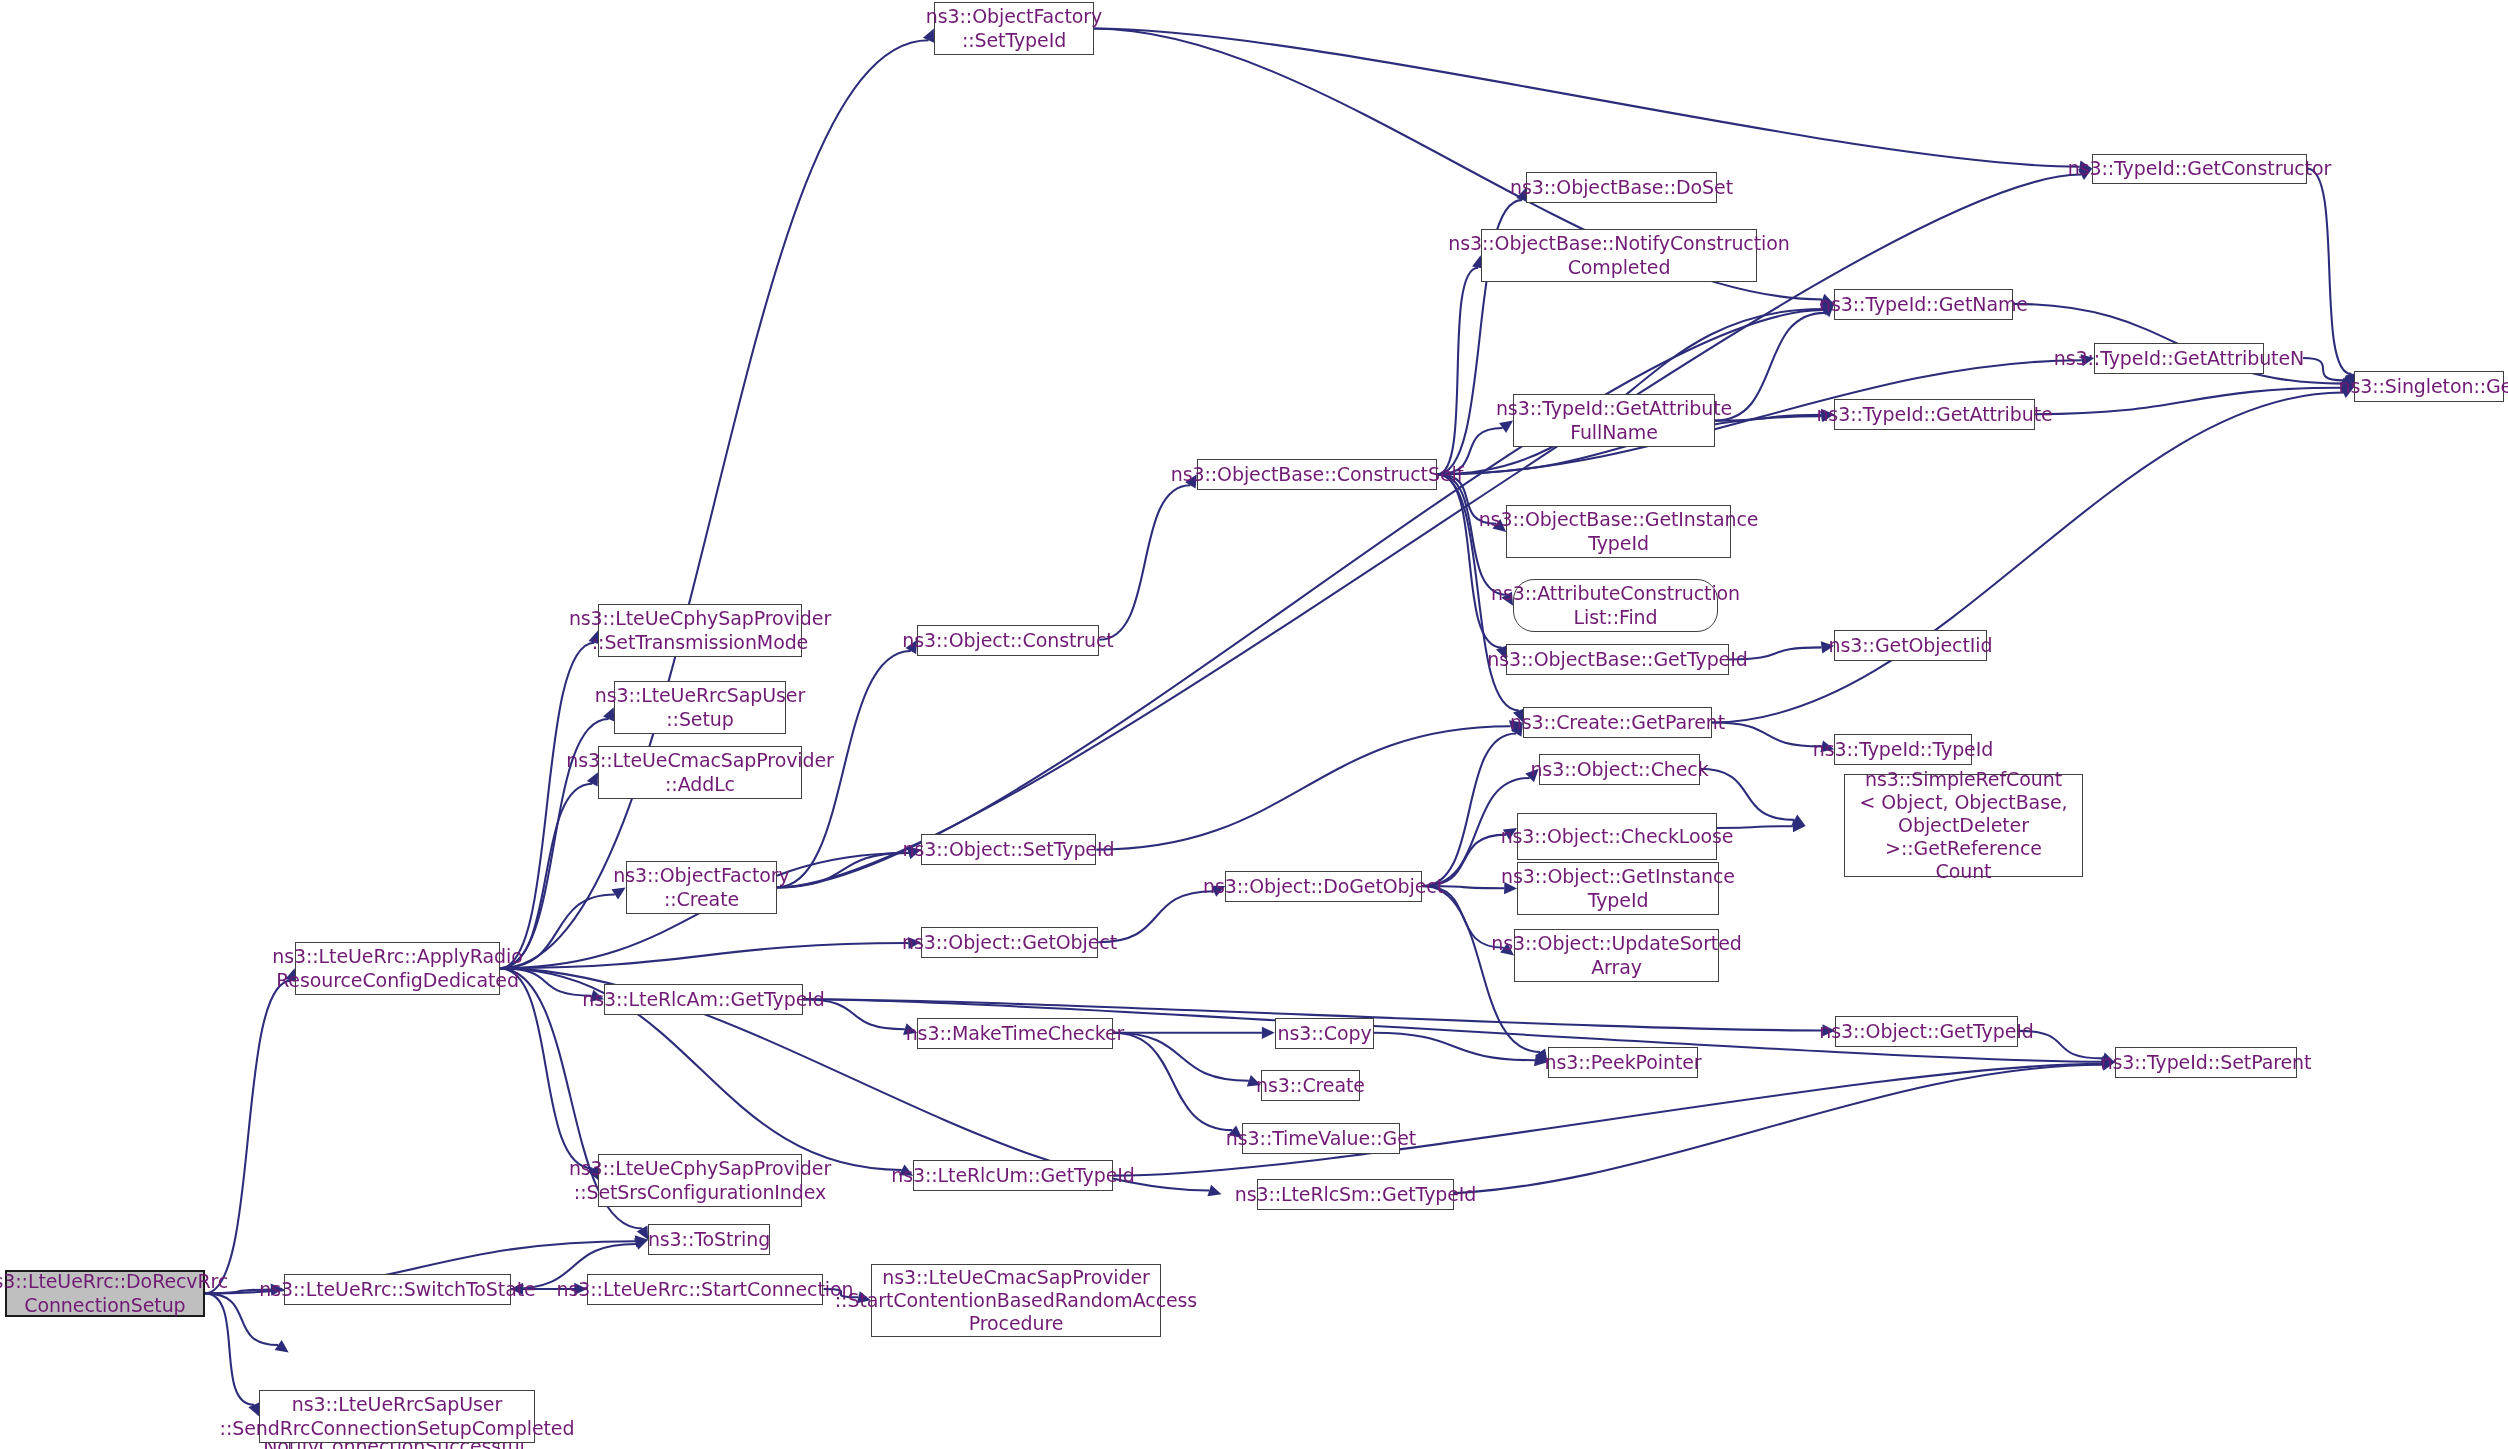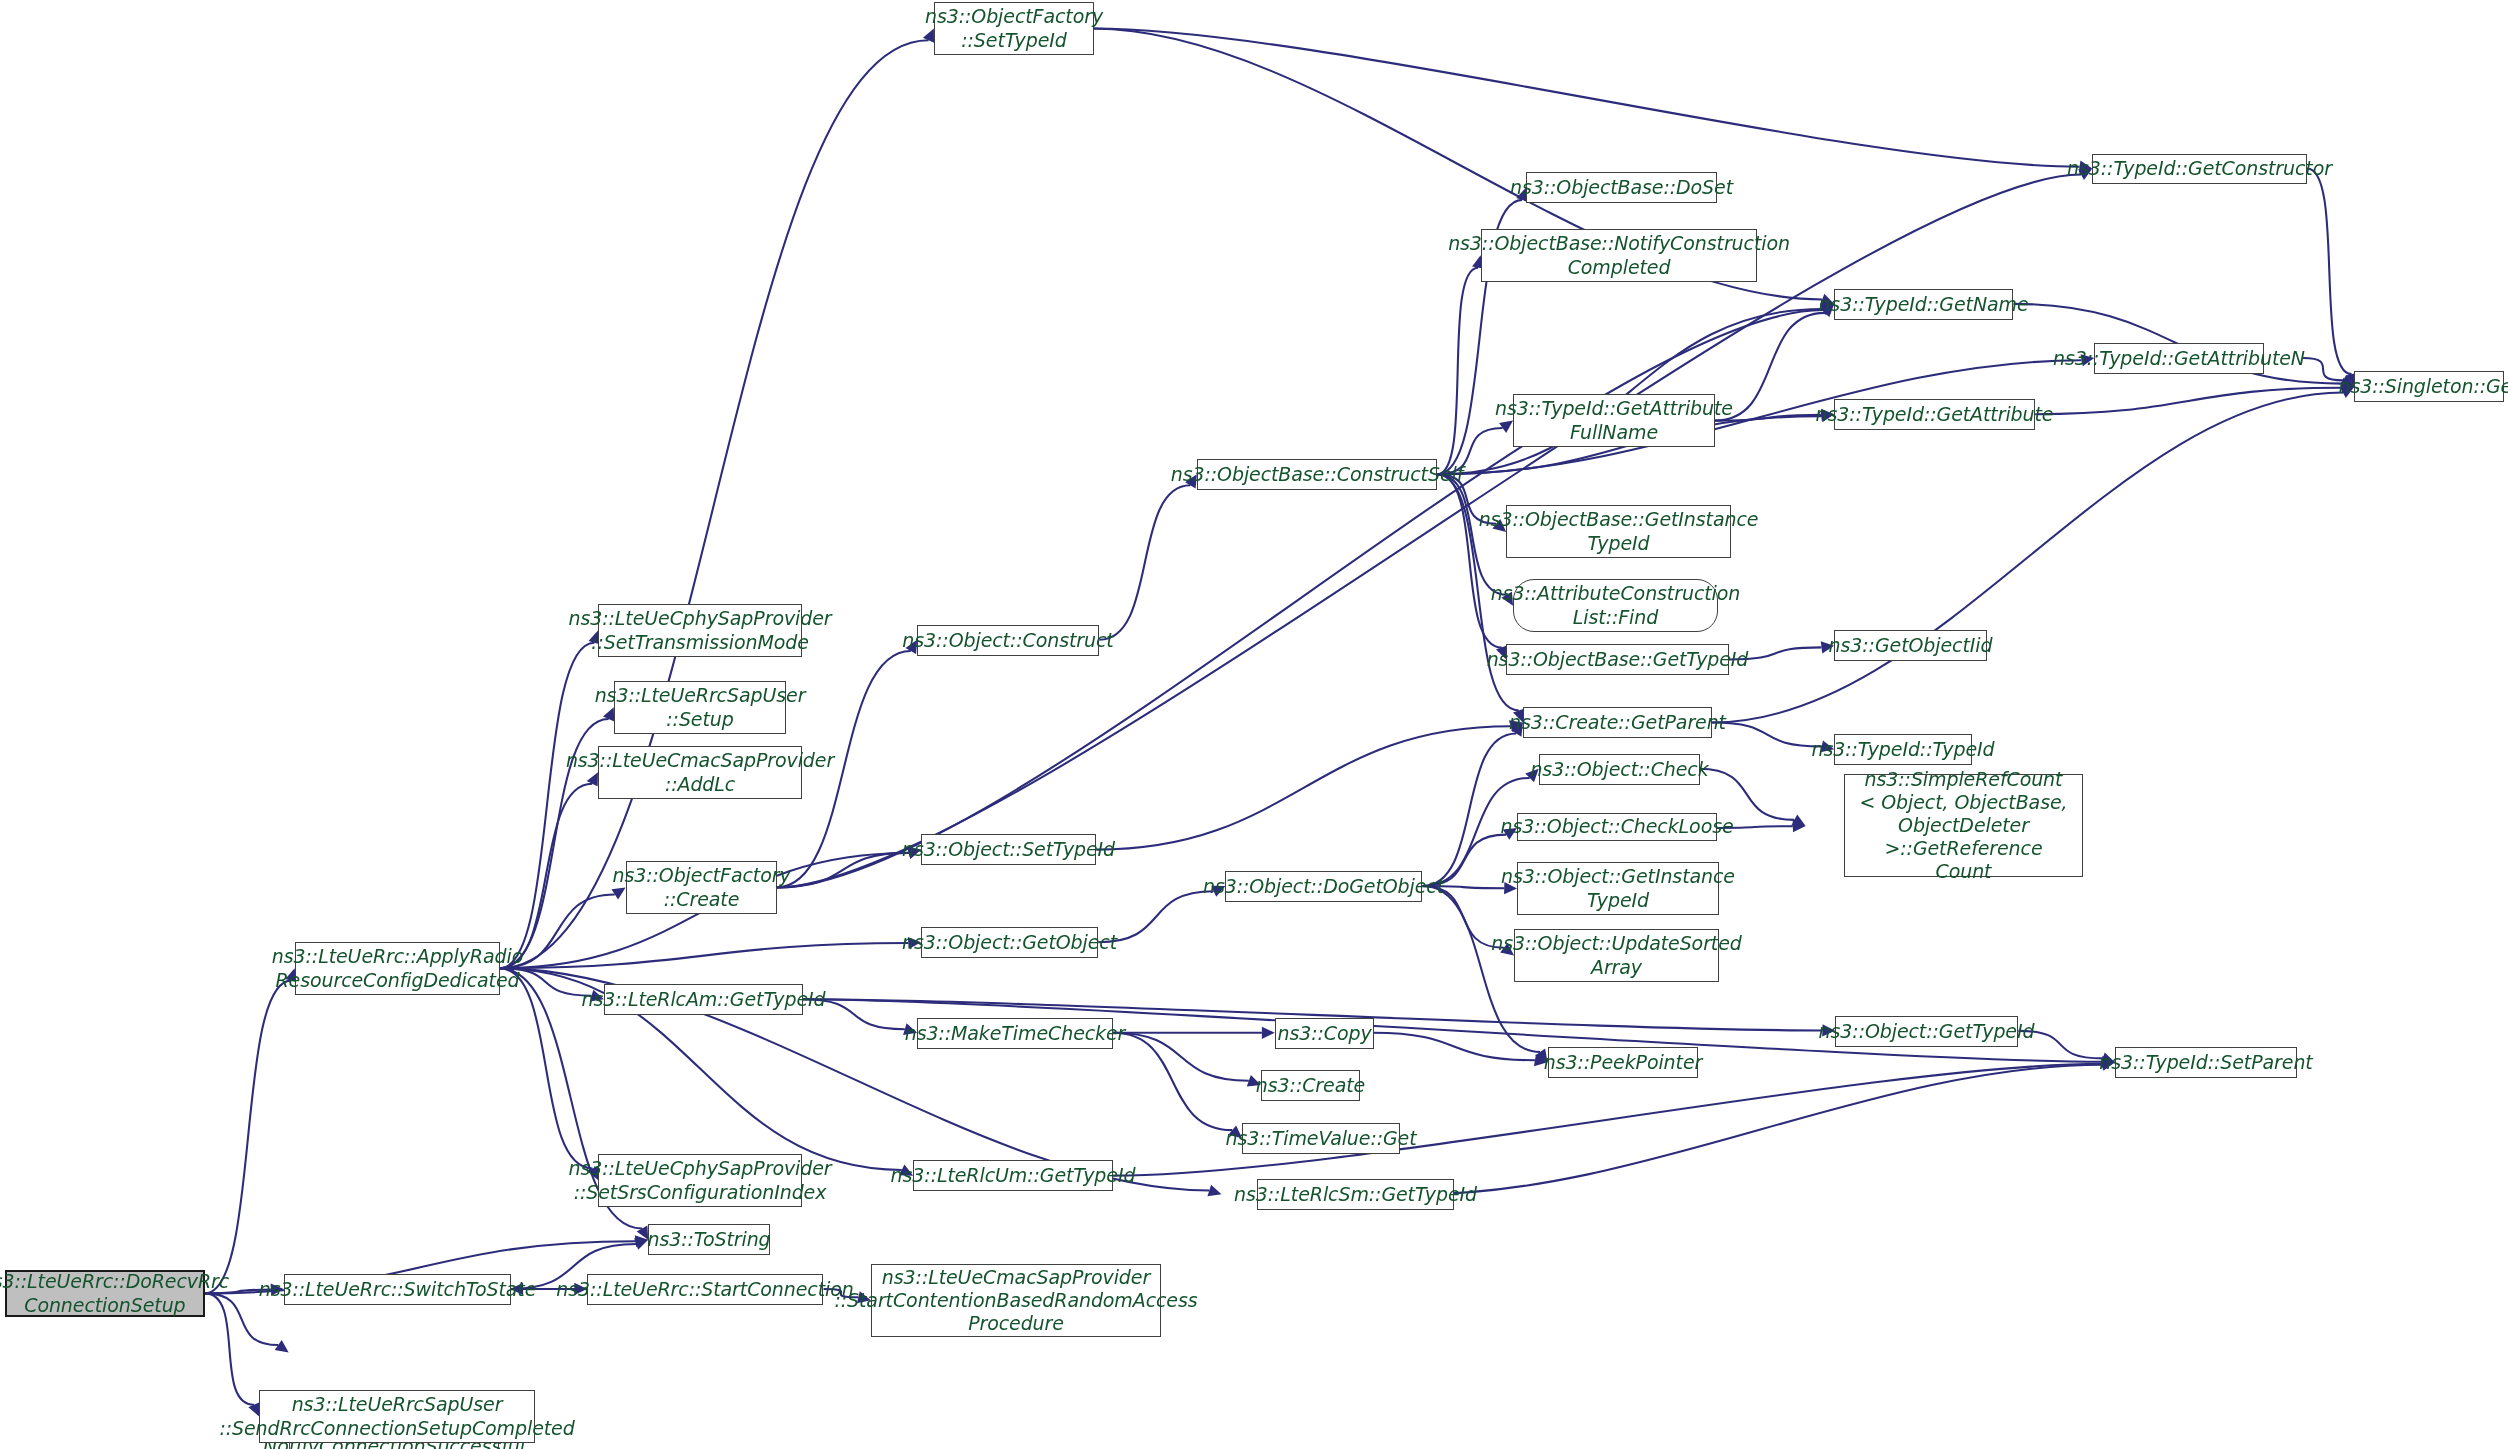--- a/index.html
+++ b/index.html
@@ -1,22 +1,22 @@
 <!DOCTYPE html>
 <html><head>
 <meta charset="utf-8">
 <title>ns3 Call Graph</title>
 <style>
   html,body{margin:0;padding:0;background:#ffffff;}
   #canvas{position:relative;width:2509px;height:1449px;background:#ffffff;
           font-family:"DejaVu Sans","Liberation Sans",sans-serif;overflow:hidden;}
   .node{position:absolute;box-sizing:border-box;border:1.6px solid #404040;
-        background:#ffffff;color:#14532d;display:flex;align-items:center;
+        background:#ffffff;color:#701a75;display:flex;align-items:center;
         justify-content:center;text-align:center;line-height:1.22;
-        font-size:19px;letter-spacing:-0.1px;padding:2px 5.9px;white-space:pre-line;font-style:italic;}
+        font-size:19px;letter-spacing:-0.1px;padding:2px 5.9px;white-space:pre-line;}
   .node.root{background:#bfbfbf;border-color:#1a1a1a;border-width:2px;}
   svg.edges{position:absolute;left:0;top:0;width:2509px;height:1449px;
             pointer-events:none;overflow:visible;}
   svg.edges path{fill:none;stroke:#2c2c7a;stroke-width:2.1px;}
   svg.edges polygon{fill:#2c2c7a;stroke:none;}
 </style>
 </head>
 <body>
 
 <div id="canvas">
@@ -183,21 +183,21 @@
 ::Setup</div>
       <div class="node" style="left: 1523px; top: 707px; width: 189px; height: 30.5px;">ns3::Create::GetParent</div>
       <div class="node" style="left: 1834px; top: 734px; width: 138px; height: 30.5px;">ns3::TypeId::TypeId</div>
       <div class="node" style="left: 598px; top: 746px; width: 204px; height: 53px;">ns3::LteUeCmacSapProvider
 ::AddLc</div>
       <div class="node" style="left: 1539px; top: 754px; width: 161px; height: 30.5px;">ns3::Object::Check</div>
       <div class="node" style="left: 1844px; top: 774px; width: 239px; height: 103px;">ns3::SimpleRefCount
 &lt; Object, ObjectBase,
 ObjectDeleter &gt;::GetReference
 Count</div>
-      <div class="node" style="left: 1517px; top: 813px; width: 200px; height: 28px;">ns3::Object::CheckLoose</div>
+      <div class="node" style="left: 1517px; top: 813px; width: 200px; height: 47px;">ns3::Object::CheckLoose</div>
       <div class="node" style="left: 921px; top: 834px; width: 175px; height: 30.5px;">ns3::Object::SetTypeId</div>
       <div class="node" style="left: 626px; top: 861px; width: 151px; height: 53px;">ns3::ObjectFactory
 ::Create</div>
       <div class="node" style="left: 1225px; top: 871px; width: 197px; height: 30.5px;">ns3::Object::DoGetObject</div>
       <div class="node" style="left: 1517px; top: 862px; width: 202px; height: 53px;">ns3::Object::GetInstance
 TypeId</div>
       <div class="node" style="left: 921px; top: 927px; width: 177px; height: 30.5px;">ns3::Object::GetObject</div>
       <div class="node" style="left: 295px; top: 942px; width: 205px; height: 53px;">ns3::LteUeRrc::ApplyRadio
 ResourceConfigDedicated</div>
       <div class="node" style="left: 1514px; top: 929px; width: 205px; height: 53px;">ns3::Object::UpdateSorted

